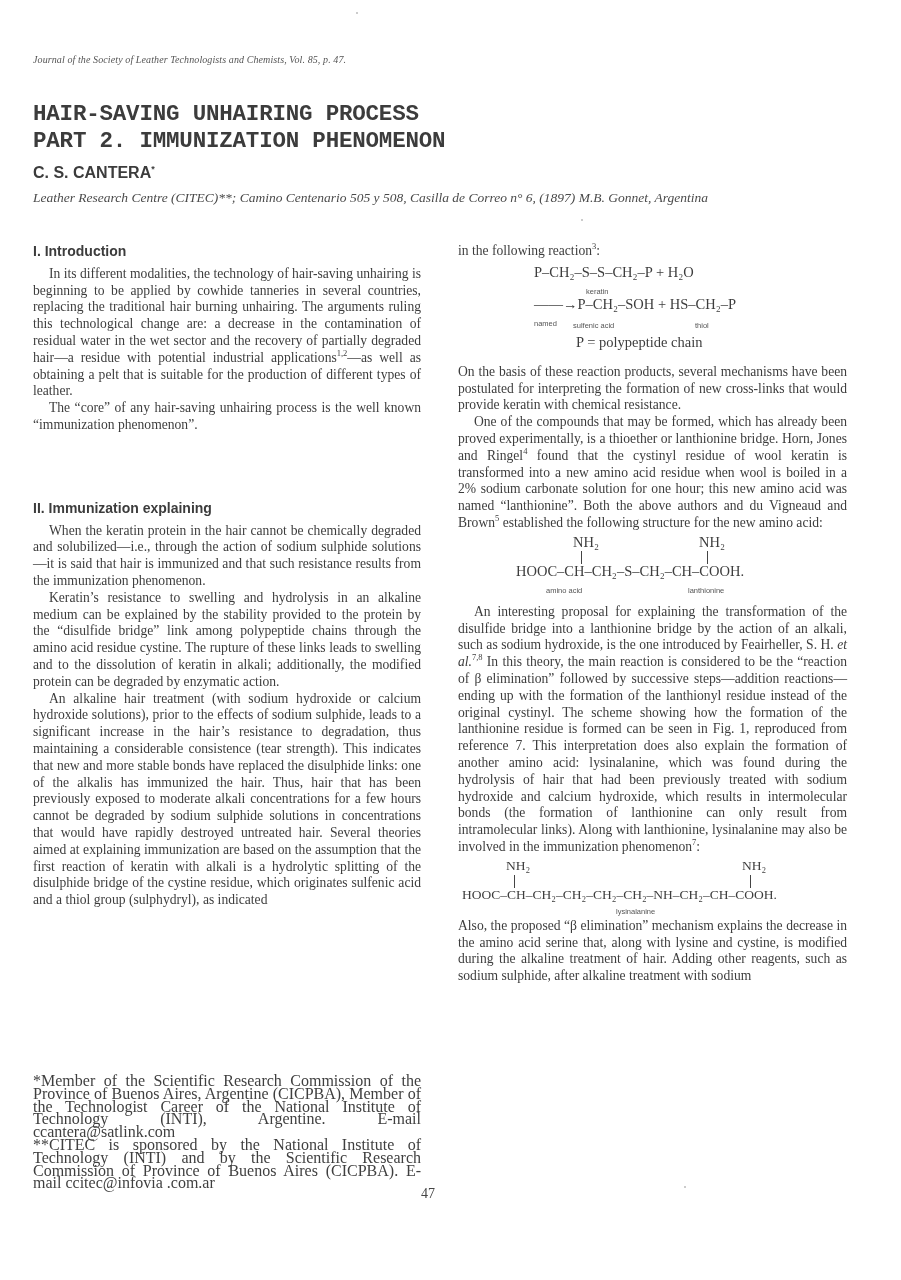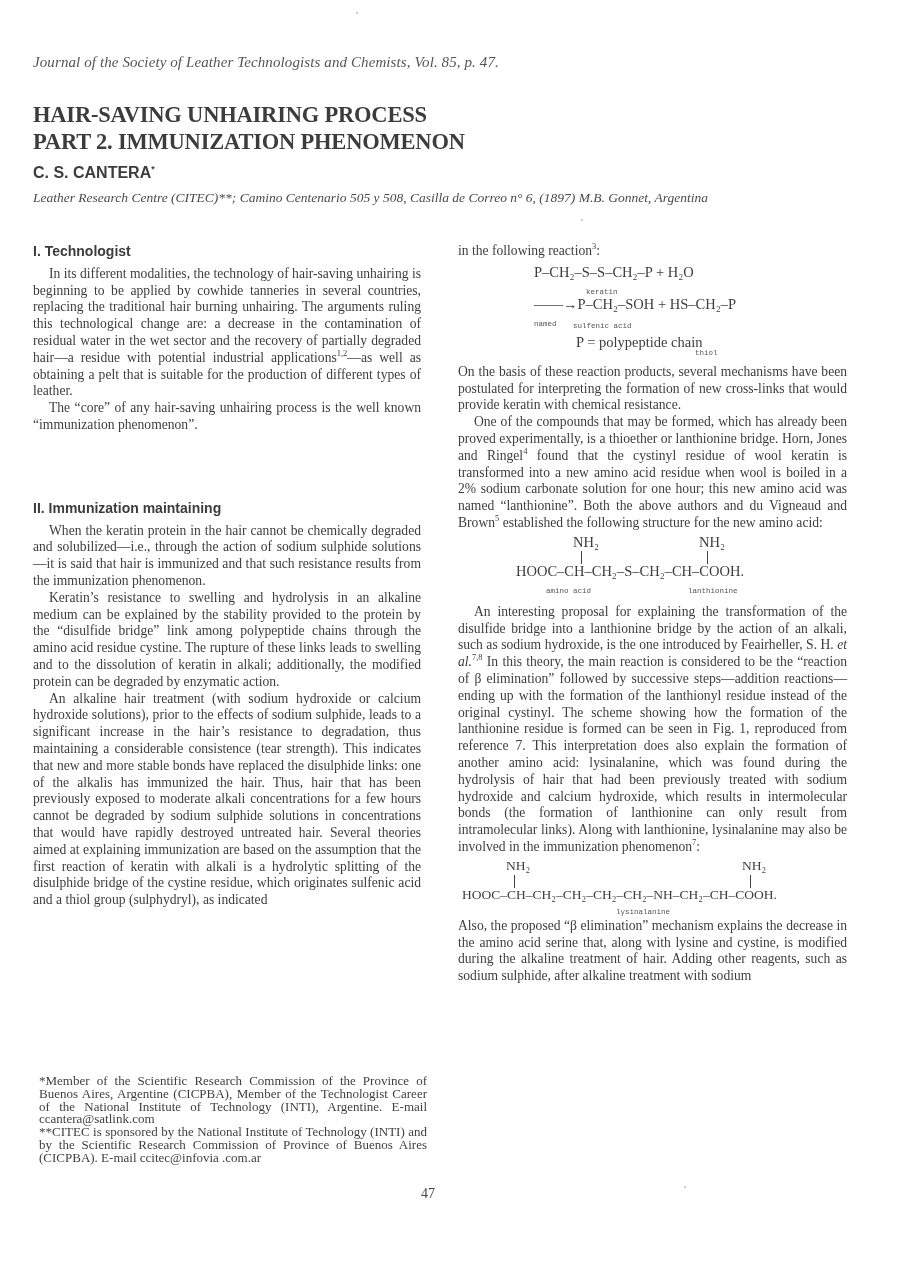--- a/index.html
+++ b/index.html
@@ -1,46 +1,46 @@
 <!DOCTYPE html>
 <html><head>
 <meta charset="utf-8">
 <style>
   html, body { margin: 0; padding: 0; background: #ffffff; }
   body { width: 901px; height: 1280px; position: relative; overflow: hidden; color: #3a3a3a; font-family: "Liberation Serif", serif; }
-  .running-head { position: absolute; left: 33px; top: 54px; font-size: 15px; font-style: italic; color: #555; letter-spacing: 0.1px; }
-  .title { position: absolute; left: 33px; top: 101px; font-family: Liberation Serif, serif; font-weight: bold; font-size: 22.5px; line-height: 27px; color: #3c3c3c; letter-spacing: -0.2px; }
+  .running-head { position: absolute; left: 33px; top: 54px; font-size: 10px; font-style: italic; color: #555; letter-spacing: 0.1px; }
+  .title { position: absolute; left: 33px; top: 101px; font-family: Liberation Mono, monospace; font-weight: bold; font-size: 22.5px; line-height: 27px; color: #3c3c3c; letter-spacing: -0.2px; }
   .author { position: absolute; left: 33px; top: 164px; font-family: "Liberation Sans", sans-serif; font-weight: bold; font-size: 16px; color: #3c3c3c; }
   .author sup { font-size: 9px; }
   .affil { position: absolute; left: 33px; top: 189px; width: 800px; font-style: italic; font-size: 13.5px; line-height: 18px; color: #4a4a4a; }
   .col { position: absolute; width: 388px; font-size: 13.6px; line-height: 16.8px; text-align: justify; color: #3d3d3d; }
   .col-left { left: 33px; top: 243px; }
   .col-right { left: 458px; top: 243px; width: 389px; }
   h2 { font-family: "Liberation Sans", sans-serif; font-weight: bold; font-size: 14px; margin: 0 0 6px 0; color: #3c3c3c; }
   p { margin: 0; }
   p.ind { text-indent: 16px; }
   sup { font-size: 8.5px; line-height: 0; }
   .spacer-sec2 { height: 66px; }
   .chem { text-align: right; font-size: 14px; line-height: 16px; margin: 6px 0; }
-  .chem .lbl { font-family: Liberation Mono, monospace; font-size: 7.5px; color: #555; }
+  .chem .lbl { font-family: Liberation Sans, sans-serif; font-size: 7.5px; color: #555; }
   .reaction { position: relative; height: 96px; margin: 4px 0 4px 0; }
   .reaction .r1 { position: absolute; left: 76px; top: 0; font-size: 14.5px; }
   .reaction .l1 { position: absolute; left: 128px; top: 20px; }
   .reaction .r2 { position: absolute; left: 76px; top: 32px; font-size: 14.5px; }
   .reaction .l2a { position: absolute; left: 76px; top: 52px; }
   .reaction .l2b { position: absolute; left: 115px; top: 54px; }
-  .reaction .l2c { position: absolute; left: 237px; top: 54px; margin-top: 27px; }
+  .reaction .l2c { position: absolute; left: 237px; top: 54px; }
   .reaction .r3 { position: absolute; left: 118px; top: 70px; font-size: 14.5px; }
   .struct { position: relative; height: 68px; margin: 2px 0; font-size: 14.5px; }
   .struct .nh { position: absolute; top: 0; }
   .struct .bar { position: absolute; top: 17px; width: 1px; height: 13px; background: #444; }
   .struct .main { position: absolute; top: 29px; white-space: nowrap; }
   .struct .lbl { position: absolute; top: 49px; }
   .struct2 { font-size: 13.5px; height: 58px; }
-  .footnotes { position: absolute; left: 39px; top: 1075px; width: 388px; font-size: 13px; line-height: 12.8px; color: #3f3f3f; text-align: justify; }
+  .footnotes { position: absolute; left: 33px; top: 1075px; width: 388px; font-size: 16px; line-height: 12.8px; color: #3f3f3f; text-align: justify; }
   .footnotes p { margin: 0; }
   .page-number { position: absolute; left: 421px; top: 1186px; font-size: 14px; color: #444; }
   .speck { position: absolute; width: 2px; height: 2px; background: #bbb; border-radius: 1px; }
 </style>
 </head>
 <body>
 
 <div class="running-head">Journal of the Society of Leather Technologists and Chemists, Vol. 85, p. 47.</div>
 
 <div class="title">
@@ -48,27 +48,27 @@
   <div>PART 2. IMMUNIZATION PHENOMENON</div>
 </div>
 
 <div class="author">
   <span>C. S. CANTERA</span><sup>*</sup>
 </div>
 
 <div class="affil">Leather Research Centre (CITEC)**; Camino Centenario 505 y 508, Casilla de Correo n° 6, (1897) M.B. Gonnet, Argentina</div>
 
 <div class="col col-left">
-  <h2>I.  Technologist</h2>
+  <h2>I.  Introduction</h2>
   <p class="ind"><span>In its different modalities, the technology of hair-saving unhairing is beginning to be applied by cowhide tanneries in several countries, replacing the traditional hair burning unhairing. The arguments ruling this technological change are: a decrease in the contamination of residual water in the wet sector and the recovery of partially degraded hair—a residue with potential industrial applications</span><sup>1,2</sup><span>—as well as obtaining a pelt that is suitable for the production of different types of leather.</span></p>
   <p class="ind">The “core” of any hair-saving unhairing process is the well known “immunization phenomenon”.</p>
 
   <div class="spacer-sec2"></div>
 
-  <h2>II. Immunization maintaining</h2>
+  <h2>II. Immunization explaining</h2>
   <p class="ind">When the keratin protein in the hair cannot be chemically degraded and solubilized—i.e., through the action of sodium sulphide solutions—it is said that hair is immunized and that such resistance results from the immunization phenomenon.</p>
   <p class="ind">Keratin’s resistance to swelling and hydrolysis in an alkaline medium can be explained by the stability provided to the protein by the “disulfide bridge” link among polypeptide chains through the amino acid residue cystine. The rupture of these links leads to swelling and to the dissolution of keratin in alkali; additionally, the modified protein can be degraded by enzymatic action.</p>
   <p class="ind">An alkaline hair treatment (with sodium hydroxide or calcium hydroxide solutions), prior to the effects of sodium sulphide, leads to a significant increase in the hair’s resistance to degradation, thus maintaining a considerable consistence (tear strength). This indicates that new and more stable bonds have replaced the disulphide links: one of the alkalis has immunized the hair. Thus, hair that has been previously exposed to moderate alkali concentrations for a few hours cannot be degraded by sodium sulphide solutions in concentrations that would have rapidly destroyed untreated hair. Several theories aimed at explaining immunization are based on the assumption that the first reaction of keratin with alkali is a hydrolytic splitting of the disulphide bridge of the cystine residue, which originates sulfenic acid and a thiol group (sulphydryl), as indicated</p>
 </div>
 
 <div class="col col-right">
   <p><span>in the following reaction</span><sup>3</sup>:</p>
 
   <div class="reaction chem">
     <div class="r1">P–CH₂–S–S–CH₂–P + H₂O</div>

